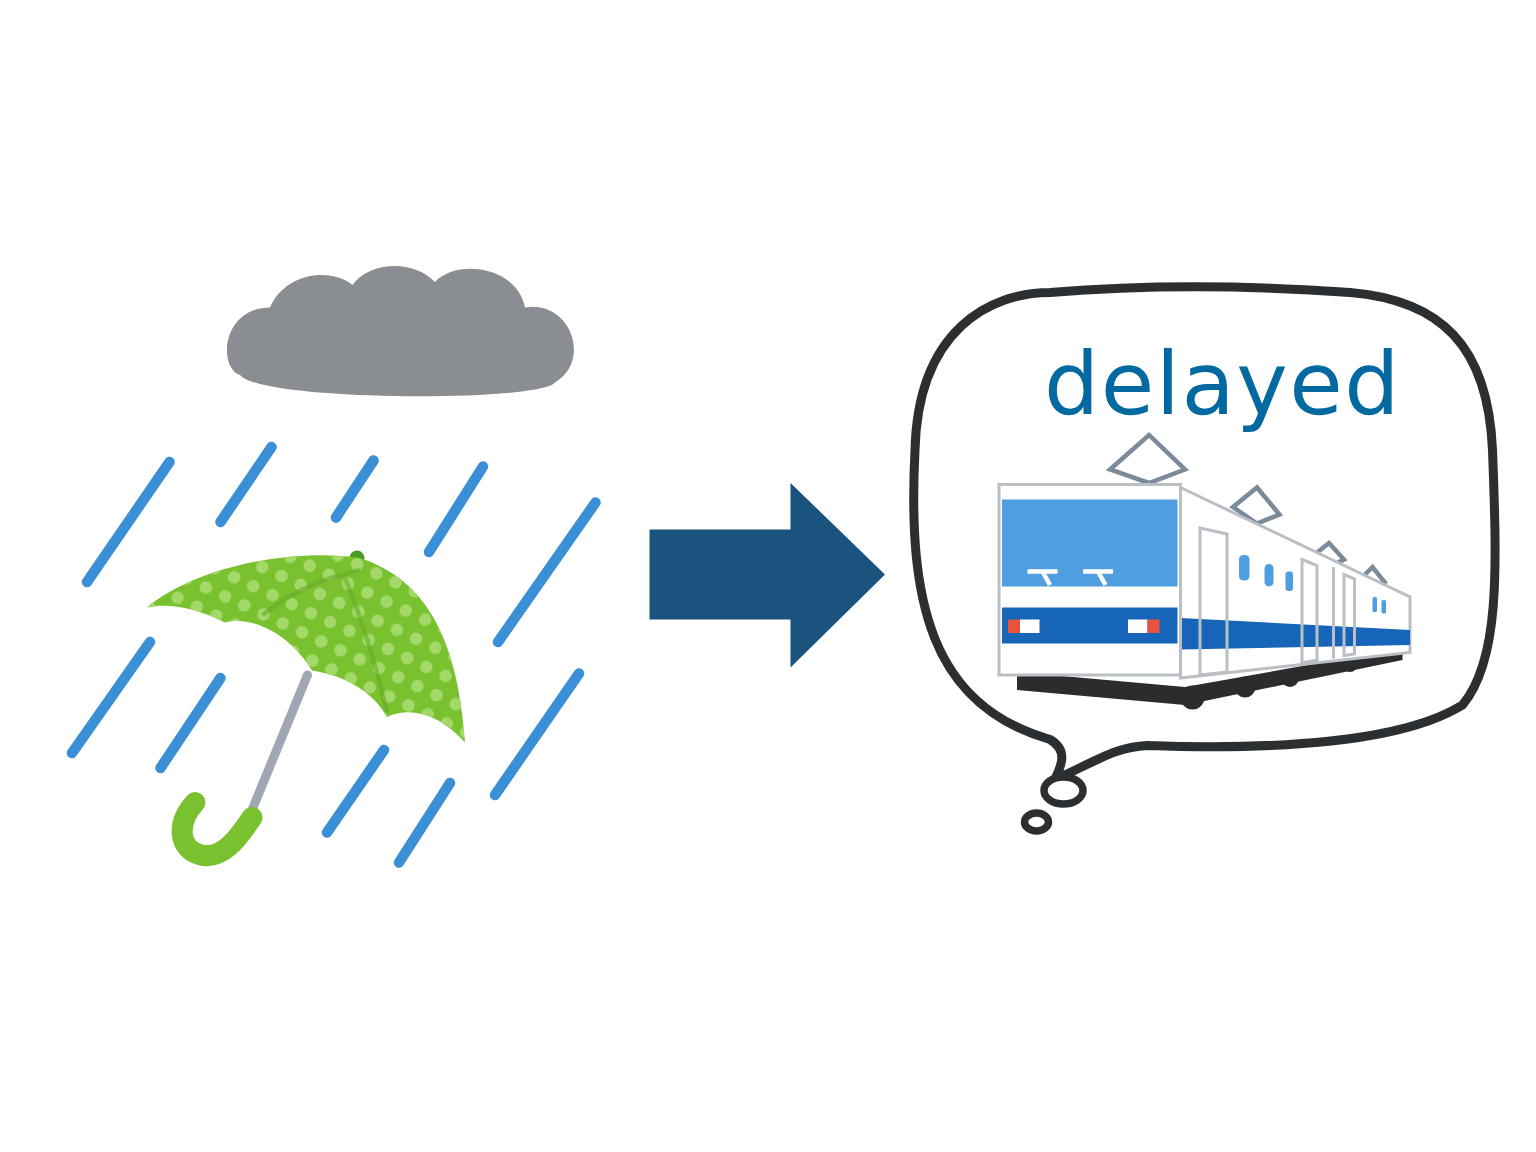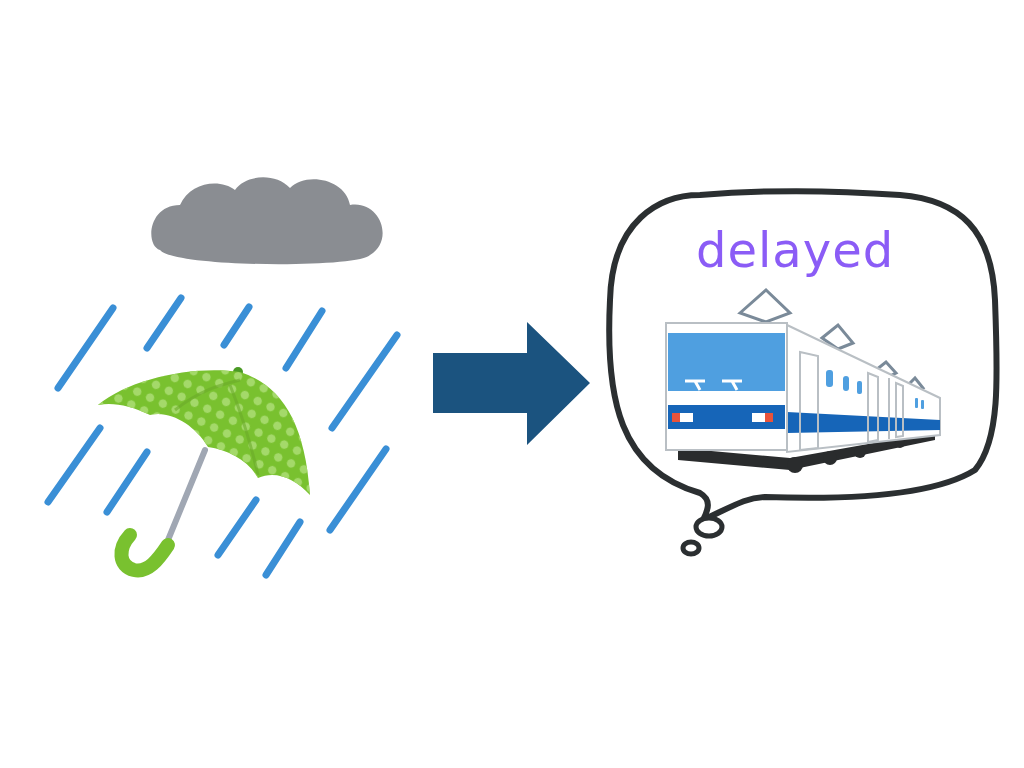--- a/index.html
+++ b/index.html
@@ -1,20 +1,20 @@
 <!DOCTYPE html>
 <html><head>
   <meta charset="utf-8">
   <style>
     html, body { margin: 0; padding: 0; background: #ffffff; }
     body { width: 1024px; height: 768px; position: relative; overflow: hidden; font-family: "DejaVu Sans", sans-serif; }
     .stage { position: absolute; left: 0; top: 0; width: 1024px; height: 768px; }
     .caption {
       position: absolute; left: 696px; top: 222px; width: 212px; text-align: left;
-      font-family: "DejaVu Sans", sans-serif; font-size: 48px; color: #8b5cf6; letter-spacing: 1px;
+      font-family: "DejaVu Sans", sans-serif; font-size: 58px; color: #0369a1; letter-spacing: 1px;
     }
   </style>
 </head>
 <body>
 
 <div class="stage">
   <svg width="1024" height="768" viewBox="0 0 1024 768" xmlns="http://www.w3.org/2000/svg">
     <defs>
       <pattern id="dots" x="0" y="0" width="20" height="20" patternUnits="userSpaceOnUse" patternTransform="rotate(-20)">
         <circle cx="5" cy="5" r="4.2" fill="#a4d96a"></circle>

